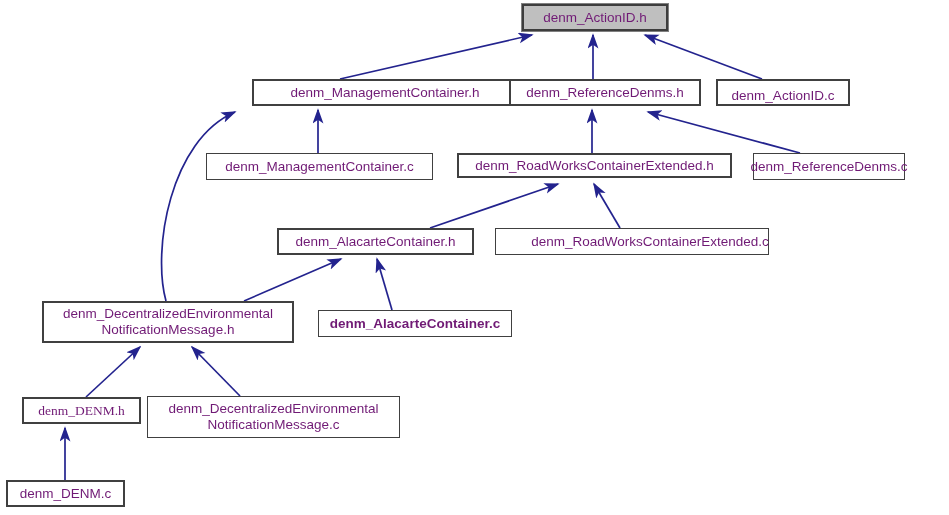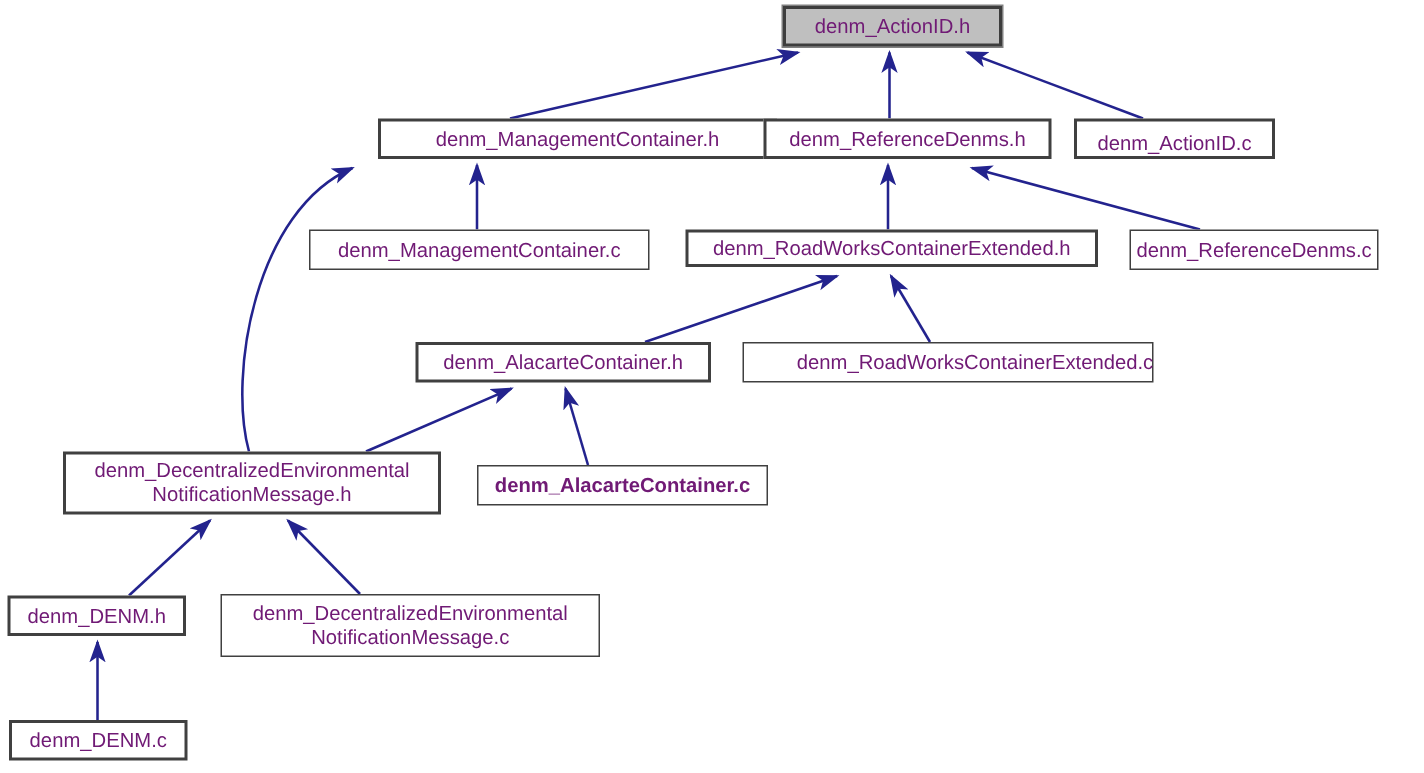--- a/index.html
+++ b/index.html
@@ -79,24 +79,24 @@
         <path d="M 65,480 L 65,428" marker-end="url(#arrowhead)"></path>
       </g>
   </svg>
   <div id="node-group">
       <div class="node root thick" style="left: 522px; top: 4px; width: 146px; height: 27px;"><span class="node-label">denm_ActionID.h</span></div>
       <div class="node thick" style="left: 204px; top: 79px; width: 266px; height: 27px; border-color: rgb(64, 64, 64); margin-left: 48px;"><span class="node-label">denm_ManagementContainer.h</span></div>
       <div class="node thick" style="left: 509px; top: 79px; width: 192px; height: 27px; border-color: rgb(64, 64, 64);"><span class="node-label">denm_ReferenceDenms.h</span></div>
       <div class="node thick" style="left: 716px; top: 79px; width: 134px; height: 27px; border-color: rgb(64, 64, 64); align-items: flex-end;"><span class="node-label">denm_ActionID.c</span></div>
       <div class="node" style="left: 206px; top: 153px; width: 227px; height: 27px; border-color: rgb(64, 64, 64);"><span class="node-label">denm_ManagementContainer.c</span></div>
       <div class="node thick" style="left: 457px; top: 153px; width: 275px; height: 25px; border-color: rgb(64, 64, 64);"><span class="node-label">denm_RoadWorksContainerExtended.h</span></div>
-      <div class="node" style="left: 753px; top: 153px; width: 166px; height: 27px; border-color: rgb(64, 64, 64);"><span class="node-label">denm_ReferenceDenms.c</span></div>
+      <div class="node" style="left: 753px; top: 153px; width: 152px; height: 27px; border-color: rgb(64, 64, 64);"><span class="node-label">denm_ReferenceDenms.c</span></div>
       <div class="node thick" style="left: 277px; top: 228px; width: 197px; height: 27px; border-color: rgb(64, 64, 64);"><span class="node-label">denm_AlacarteContainer.h</span></div>
       <div class="node" style="left: 495px; top: 228px; width: 274px; height: 27px; border-color: rgb(64, 64, 64); padding-left: 36px;"><span class="node-label">denm_RoadWorksContainerExtended.c</span></div>
       <div class="node thick" style="left: 42px; top: 301px; width: 252px; height: 42px; border-color: rgb(64, 64, 64);"><span class="node-label">denm_DecentralizedEnvironmental
 NotificationMessage.h</span></div>
       <div class="node" style="left: 318px; top: 310px; width: 194px; height: 27px; border-color: rgb(64, 64, 64); font-weight: bold;"><span class="node-label">denm_AlacarteContainer.c</span></div>
-      <div class="node thick" style="left: 5px; top: 397px; width: 119px; height: 27px; border-color: rgb(64, 64, 64);"><span class="node-label">denm_DENM.h</span></div>
+      <div class="node thick" style="left: 22px; top: 397px; width: 119px; height: 27px; border-color: rgb(64, 64, 64); font-family: Liberation Serif, serif;"><span class="node-label">denm_DENM.h</span></div>
       <div class="node" style="left: 147px; top: 396px; width: 253px; height: 42px; border-color: rgb(64, 64, 64);"><span class="node-label">denm_DecentralizedEnvironmental
 NotificationMessage.c</span></div>
       <div class="node thick" style="left: 6px; top: 480px; width: 119px; height: 27px; border-color: rgb(64, 64, 64);"><span class="node-label">denm_DENM.c</span></div>
     </div>
 </div>
 
 </body></html>

